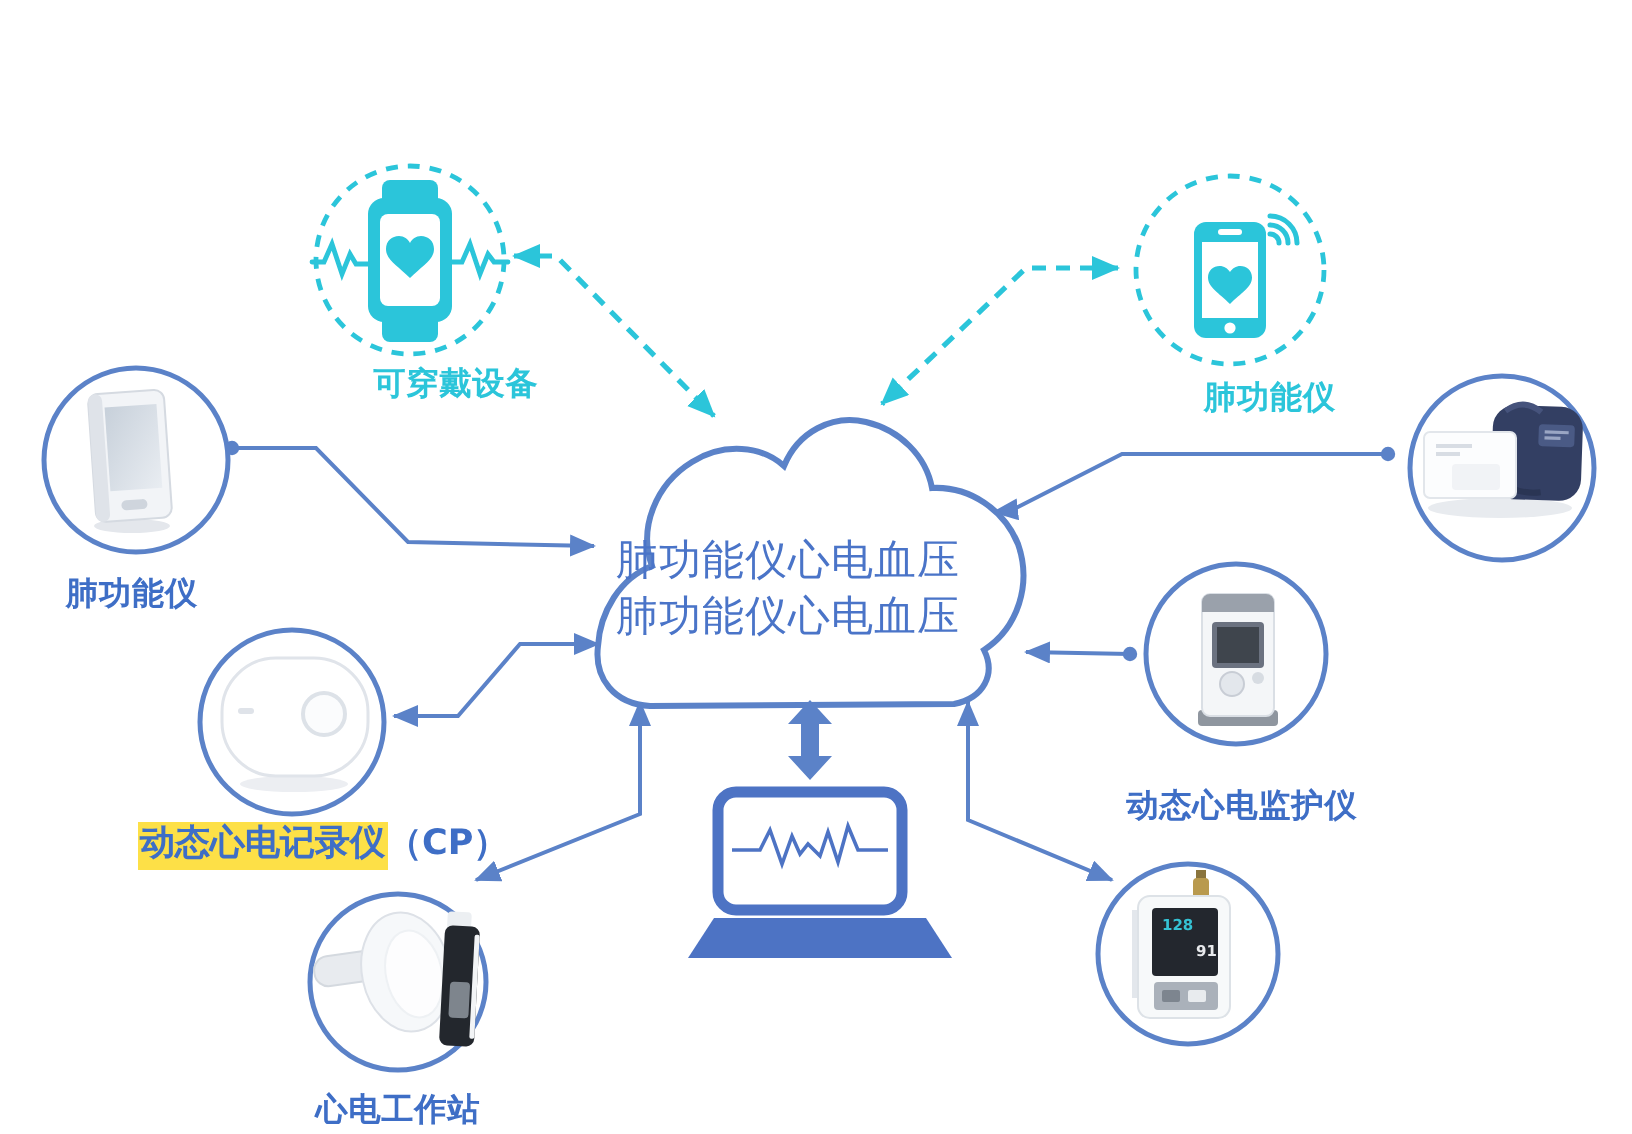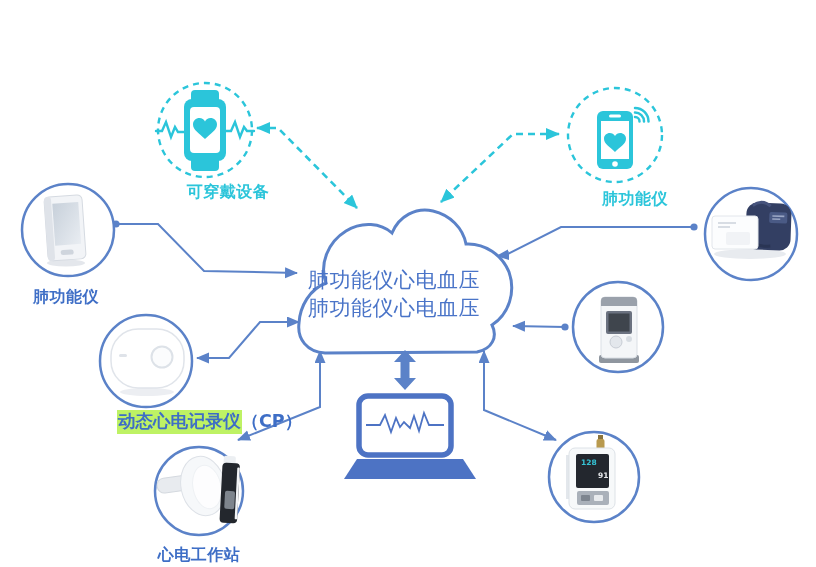--- a/index.html
+++ b/index.html
@@ -12,21 +12,21 @@
   .mkteal{fill:var(--teal);}
   .cloudshape{fill:#fff;stroke:var(--blue);stroke-width:3;}
   .solidcircle{fill:#fff;stroke:var(--blue);stroke-width:2.5;}
   .dashcircle{fill:#fff;stroke:var(--teal);stroke-width:2.4;stroke-dasharray:6 5;}
   .tealfill{fill:var(--teal);}
   .tealstroke{fill:none;stroke:var(--teal);stroke-width:2.6;stroke-linecap:round;}
   .lbl{position:absolute;font-size:16px;font-weight:bold;color:var(--lblblue);
        letter-spacing:0.5px;white-space:nowrap;transform:translateX(-50%);}
   .lbl.teal{color:var(--teal);margin-left:24px;}
   .lbl.noc{transform:none;font-size:17.5px;letter-spacing:0;}
-  .hl{background:#bef264;padding:1px 1px 3px 1px;margin-left:48px;}
+  .hl{background:#fde047;padding:1px 1px 3px 1px;}
   .cloudtext{position:absolute;left:394px;top:267px;transform:translateX(-50%);
        color:var(--cloudtxt);font-size:21px;letter-spacing:0.5px;
        line-height:27.5px;white-space:nowrap;}
 </style>
 </head>
 <body>
 
 <div class="stage">
 <svg width="816" height="567" viewBox="0 0 816 567">
   <defs>
@@ -173,13 +173,14 @@
 <div class="cloudtext">
   <div>肺功能仪心电血压</div>
   <div>肺功能仪心电血压</div>
 </div>
 
 <div class="lbl teal" style="left:204px;top:182px">可穿戴设备</div>
 <div class="lbl teal" style="left:611px;top:189px">肺功能仪</div>
 <div class="lbl" style="left:66px;top:287px">肺功能仪</div>
 <div class="lbl noc" style="left:69px;top:409px"><span class="hl">动态心电记录仪</span><span>（CP）</span></div>
 <div class="lbl" style="left:199px;top:545px">心电工作站</div>
+<div class="lbl" style="left:621px;top:393px">动态心电监护仪</div>
 </div>
 
 </body></html>

